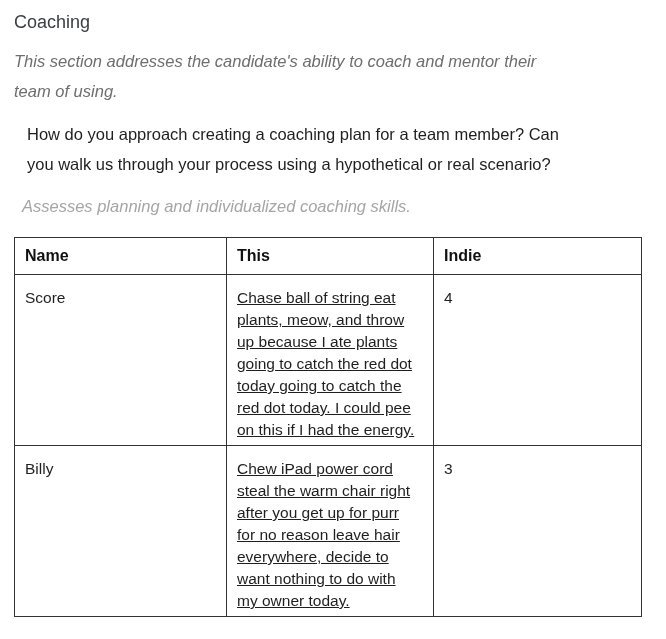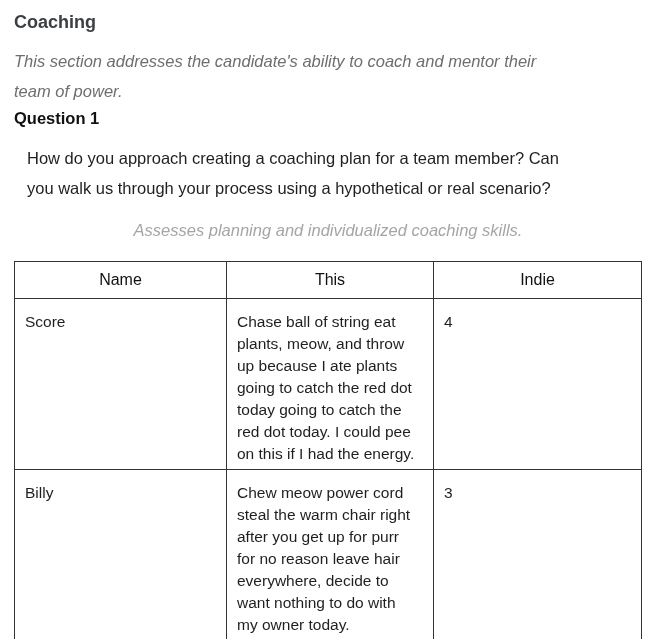--- a/index.html
+++ b/index.html
@@ -12,21 +12,21 @@
     overflow: hidden;
     font-family: "Liberation Sans", sans-serif;
     color: #1f1f1f;
   }
   .doc {
     padding: 10px 24px 0 14px;
   }
   .section-title {
     font-size: 18px;
     line-height: 24px;
-    font-weight: 700;
+    font-weight: 400;
     color: #3c4043;
     margin: 0 0 12px 0;
   }
   .section-desc {
     font-style: italic;
     color: #6e6e6e;
     font-size: 16.5px;
     line-height: 30px;
     max-width: 556px;
     margin: 0;
@@ -44,61 +44,59 @@
     max-width: 556px;
     margin: 13px;
     color: #1f1f1f;
   }
   .q-hint {
     font-style: italic;
     color: #a5a5a5;
     font-size: 16.5px;
     line-height: 28px;
     margin: 8px;
-    text-align: center;
   }
   table.scores {
     border-collapse: collapse;
     table-layout: fixed;
     width: 627px;
     margin-top: 17px;
   }
   table.scores th,
   table.scores td {
     border: 1px solid #333333;
     vertical-align: top;
     text-align: left;
   }
   table.scores th {
     font-size: 16px;
-    font-weight: 400;
+    font-weight: 700;
     padding: 8px 10px;
     line-height: 20px;
     color: #111111;
-    text-align: center;
   }
   table.scores td {
     font-size: 15.5px;
     line-height: 22px;
     padding: 12px 10px 4px 10px;
   }
   table.scores td.notes-cell {
     padding-right: 15px;
+    text-decoration: underline;
   }
 </style>
 </head>
 <body>
 
 <div class="doc">
 
   <h1 class="section-title">Coaching</h1>
 
-  <p class="section-desc">This section addresses the candidate's ability to coach and mentor their team of power.</p>
+  <p class="section-desc">This section addresses the candidate's ability to coach and mentor their team of using.</p>
 
-  <h2 class="q-label">Question 1</h2>
 
   <p class="q-text">How do you approach creating a coaching plan for a team member? Can you walk us through your process using a hypothetical or real scenario?</p>
 
   <p class="q-hint">Assesses planning and individualized coaching skills.</p>
 
   <table class="scores">
     <colgroup>
       <col style="width:212px">
       <col style="width:207px">
       <col style="width:208px">
@@ -111,19 +109,19 @@
       </tr>
     </thead>
     <tbody>
       <tr>
         <td class="name-cell">Score</td>
         <td class="notes-cell">Chase ball of string eat plants, meow, and throw up because I ate plants going to catch the red dot today going to catch the red dot today. I could pee on this if I had the energy.</td>
         <td class="score-cell">4</td>
       </tr>
       <tr>
         <td class="name-cell">Billy</td>
-        <td class="notes-cell">Chew meow power cord steal the warm chair right after you get up for purr for no reason leave hair everywhere, decide to want nothing to do with my owner today.</td>
+        <td class="notes-cell">Chew iPad power cord steal the warm chair right after you get up for purr for no reason leave hair everywhere, decide to want nothing to do with my owner today.</td>
         <td class="score-cell">3</td>
       </tr>
     </tbody>
   </table>
 
 </div>
 
 </body></html>

